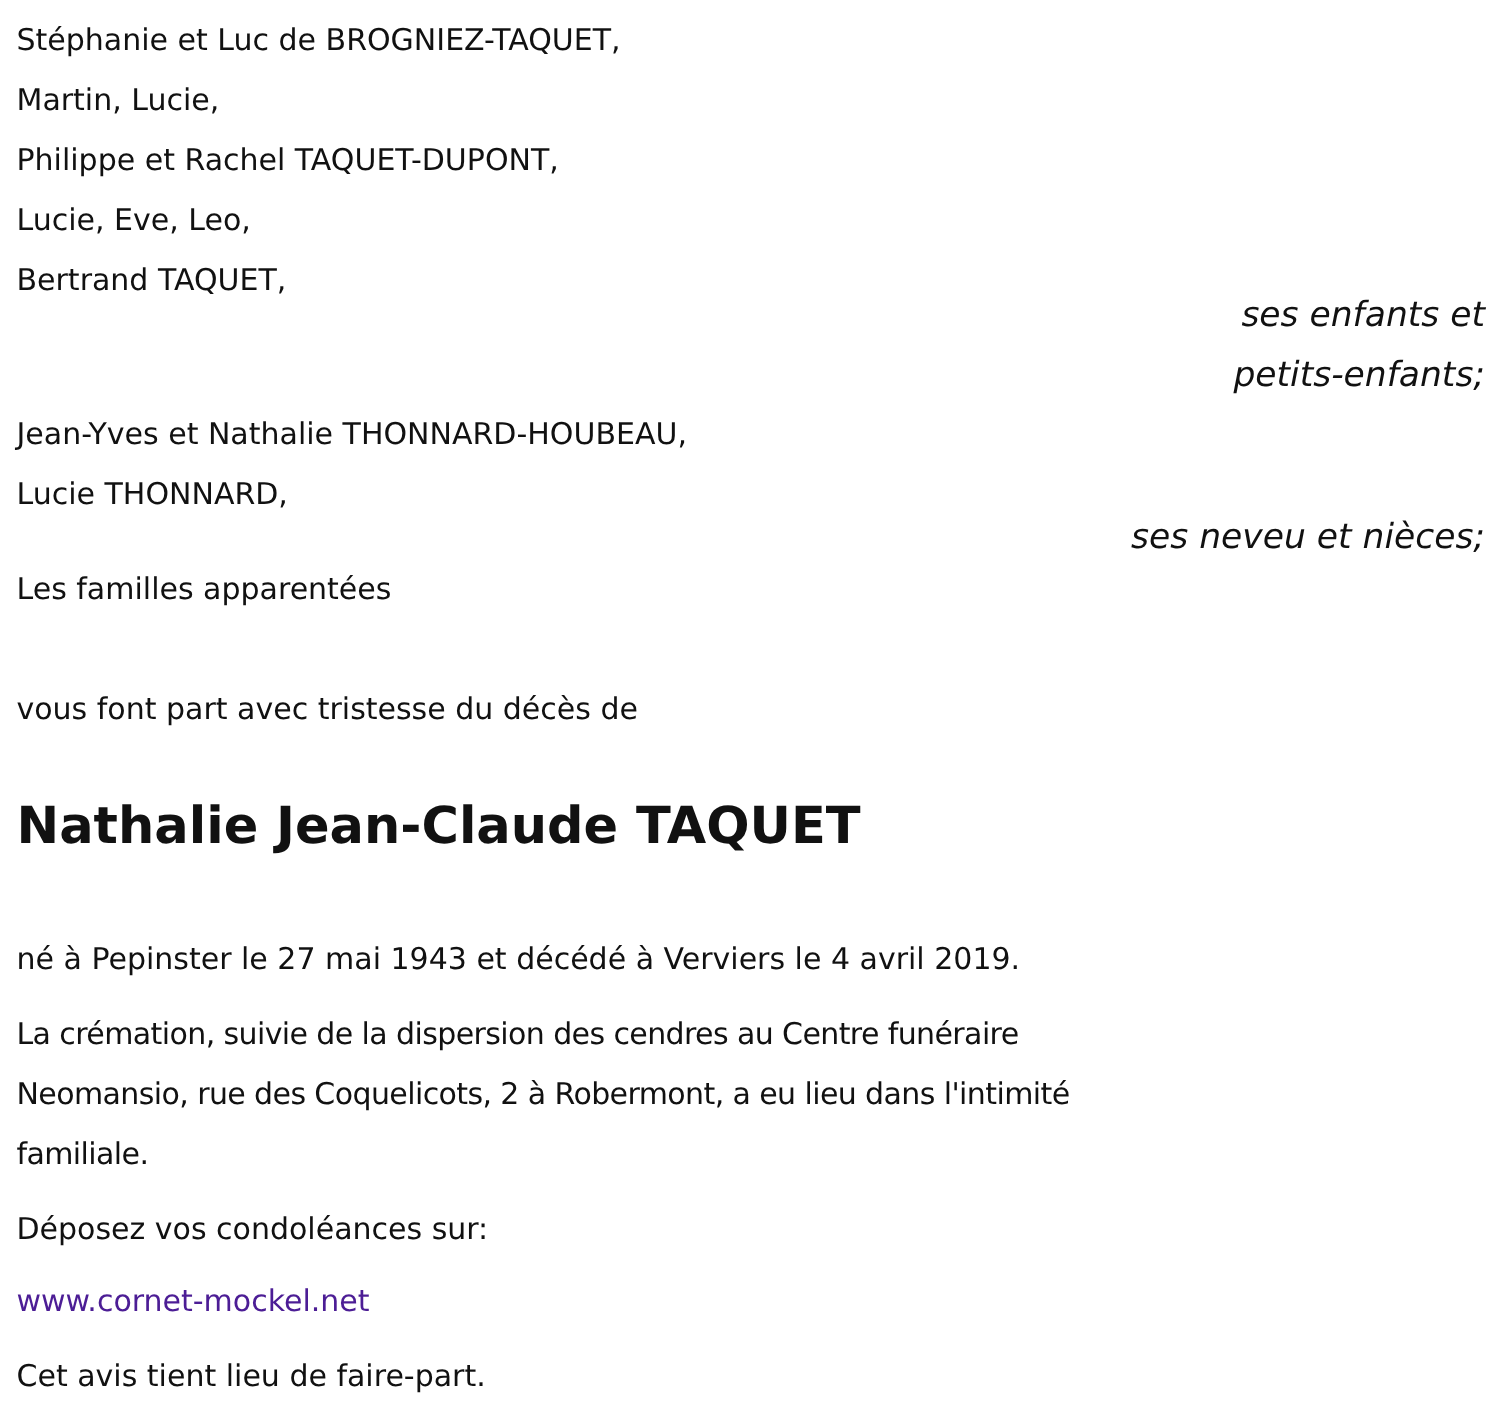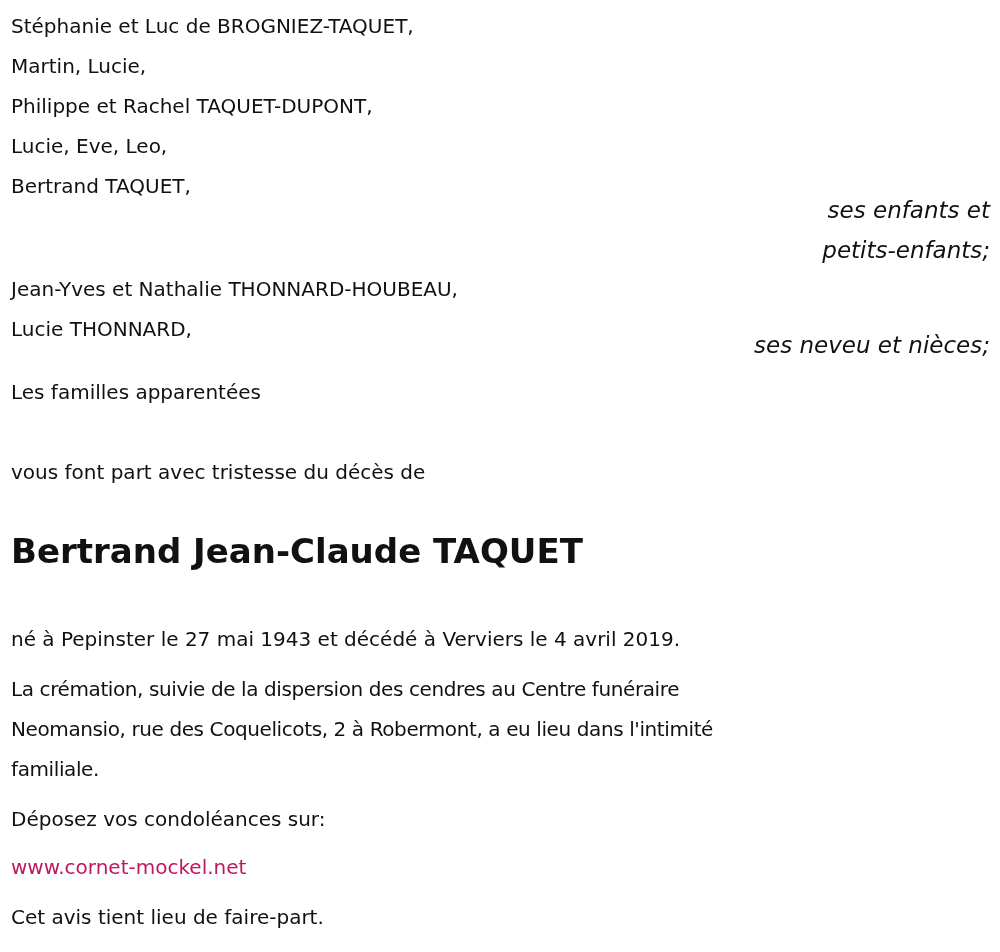--- a/index.html
+++ b/index.html
@@ -38,21 +38,21 @@
       font-size: 34px;
       line-height: 42px;
       font-weight: bold;
       white-space: nowrap;
       letter-spacing: 0px;
     }
     .cond {
       letter-spacing: -0.4px;
     }
     .link {
-      color: #be185d;
+      color: #4c1d95;
       text-decoration: none;
     }
   </style>
 </head>
 <body>
 
 <div>
 
   <div>
     <div class="line" style="top:11px">Stéphanie et Luc de BROGNIEZ-TAQUET,</div>
@@ -63,27 +63,27 @@
   </div>
 
   <div class="right" style="top:195px">ses enfants et</div>
   <div class="right" style="top:235px">petits-enfants;</div>
 
   <div>
     <div class="line" style="top:274px">Jean-Yves et Nathalie THONNARD-HOUBEAU,</div>
     <div class="line" style="top:314px">Lucie THONNARD,</div>
   </div>
 
-  <div class="right" style="top:330px">ses neveu et nièces;</div>
+  <div class="right" style="top:343px">ses neveu et nièces;</div>
 
   <div class="line" style="top:377px">Les familles apparentées</div>
 
   <div class="line" style="top:457px">vous font part avec tristesse du décès de</div>
 
-  <h1 class="heading" style="top:530px; margin:0;">Bertrand Jean-Claude TAQUET</h1>
+  <h1 class="heading" style="top:530px; margin:0;">Nathalie Jean-Claude TAQUET</h1>
 
   <div class="line" style="top:624px">né à Pepinster le 27 mai 1943 et décédé à Verviers le 4 avril 2019.</div>
 
   <div>
     <div class="line cond" style="top:674px">La crémation, suivie de la dispersion des cendres au Centre funéraire</div>
     <div class="line cond" style="top:714px">Neomansio, rue des Coquelicots, 2 à Robermont, a eu lieu dans l'intimité</div>
     <div class="line cond" style="top:754px">familiale.</div>
   </div>
 
   <div class="line" style="top:804px">Déposez vos condoléances sur:</div>

